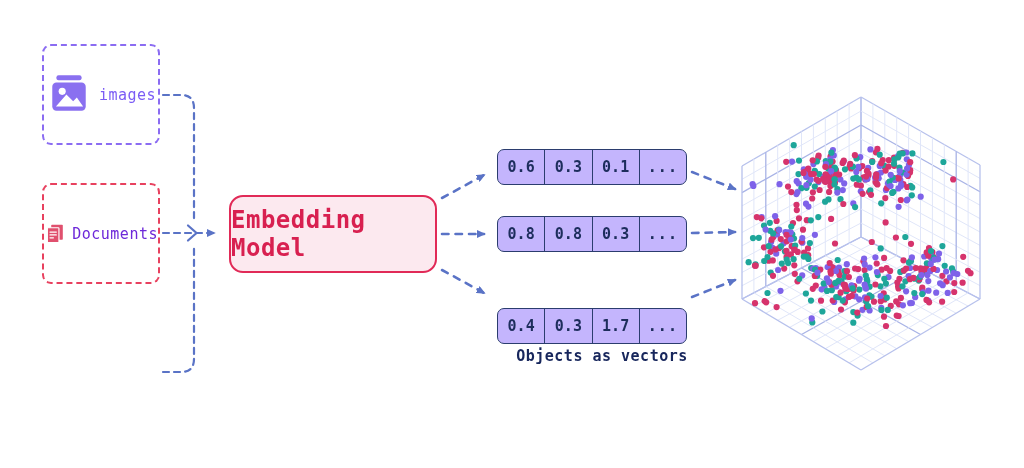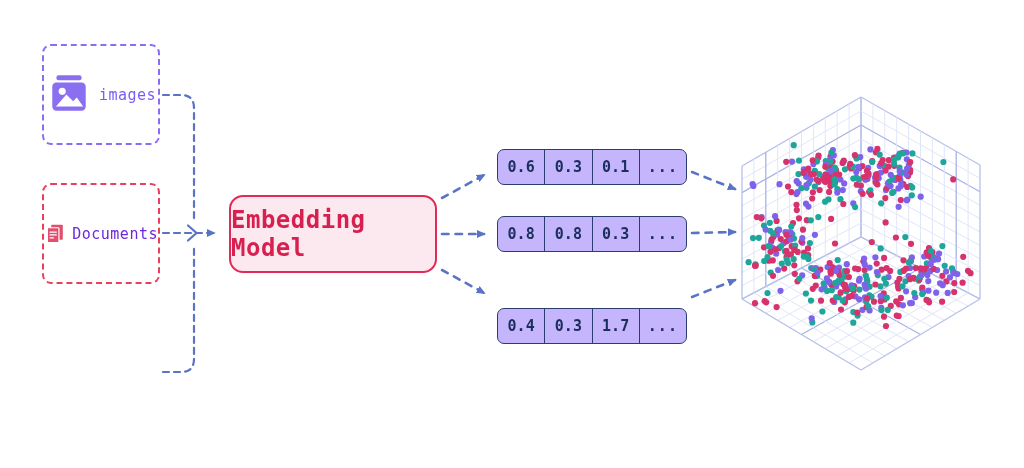--- a/index.html
+++ b/index.html
@@ -98,20 +98,21 @@
     <div class="vec-cell">0.3</div>
     <div class="vec-cell">...</div>
   </div>
   <div class="vec-row r2">
     <div class="vec-cell">0.4</div>
     <div class="vec-cell">0.3</div>
     <div class="vec-cell">1.7</div>
     <div class="vec-cell">...</div>
   </div>
 
+  <div class="vec-caption">Objects as vectors</div>
 
   <svg class="overlay" width="1024" height="468">
     <defs>
       <marker id="arw" markerWidth="9" markerHeight="8" refX="7.2" refY="4" orient="auto" markerUnits="userSpaceOnUse" viewBox="0 0 9 8">
         <path d="M0,0 L9,4 L0,8 Z" fill="#5a73c6"></path>
       </marker>
     </defs>
 
     <path class="conn" d="M163,95 H181 Q194,95 194,108 V221"></path>
 

